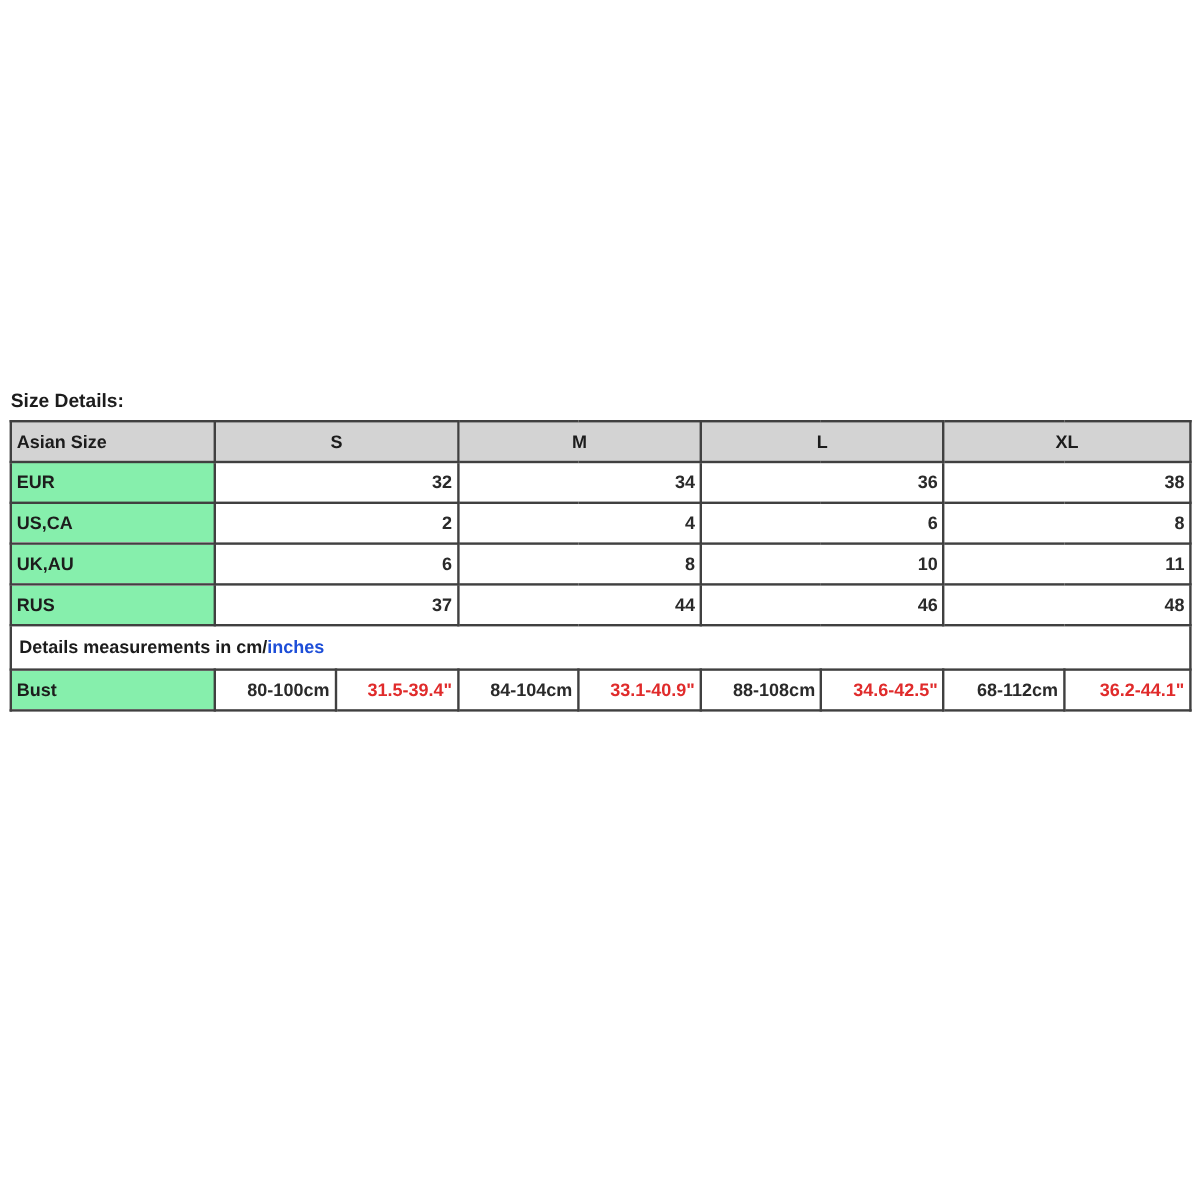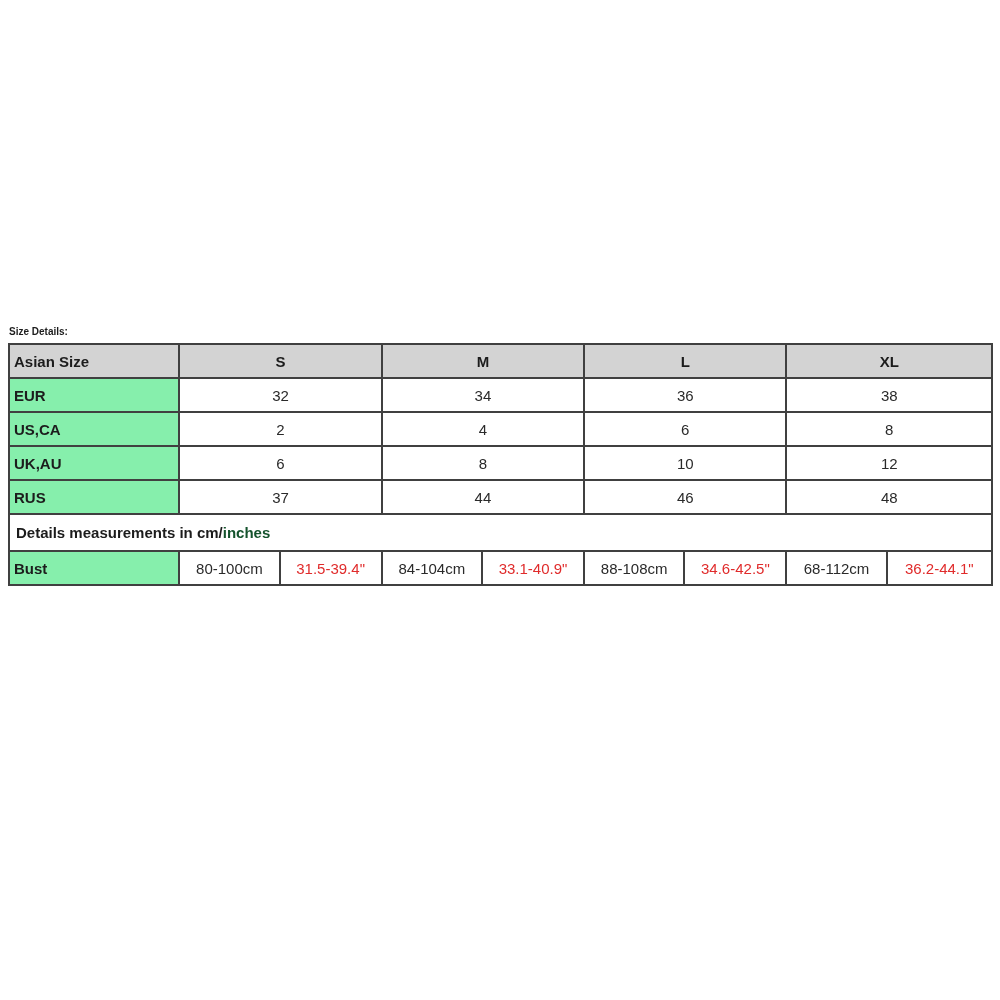--- a/index.html
+++ b/index.html
@@ -17,21 +17,21 @@
     height: 1000px;
     overflow: hidden;
   }
   .chart-block {
     position: absolute;
     top: 326px;
     left: 8px;
     width: 985px;
   }
   .chart-title {
-    font-size: 10px;
+    font-size: 16px;
     font-weight: bold;
     color: #1c1c1c;
     margin: 0 0 6px 1px;
   }
   table.size-chart {
     border-collapse: collapse;
     width: 985px;
     table-layout: fixed;
     font-size: 15px;
   }
@@ -53,35 +53,35 @@
     background: #d3d3d3;
     font-weight: bold;
     text-align: center;
     margin-left: 18px;
   }
   tr.header-row th.row-label {
     background: #d3d3d3;
     text-align: left;
   }
   td.val {
-    text-align: center;
-    font-weight: normal;
+    text-align: right;
+    font-weight: bold;
     color: #2a2a2a;
   }
   td.in-val {
     color: #e02b2b;
   }
   tr.measure-title-row td {
     text-align: left;
     font-weight: bold;
     padding-left: 6px;
     height: 35px;
   }
   .red {
-    color: #14532d;
+    color: #1d4ed8;
     text-align: center;
   }
 </style>
 </head>
 <body>
 
 <div class="page">
   <div class="chart-block">
 
     <div class="chart-title">Size Details:</div>
@@ -122,21 +122,21 @@
         <td class="val" colspan="2">4</td>
         <td class="val" colspan="2">6</td>
         <td class="val" colspan="2">8</td>
       </tr>
 
       <tr>
         <th class="row-label">UK,AU</th>
         <td class="val" colspan="2">6</td>
         <td class="val" colspan="2">8</td>
         <td class="val" colspan="2">10</td>
-        <td class="val" colspan="2">12</td>
+        <td class="val" colspan="2">11</td>
       </tr>
 
       <tr>
         <th class="row-label">RUS</th>
         <td class="val" colspan="2">37</td>
         <td class="val" colspan="2">44</td>
         <td class="val" colspan="2">46</td>
         <td class="val" colspan="2">48</td>
       </tr>
 

